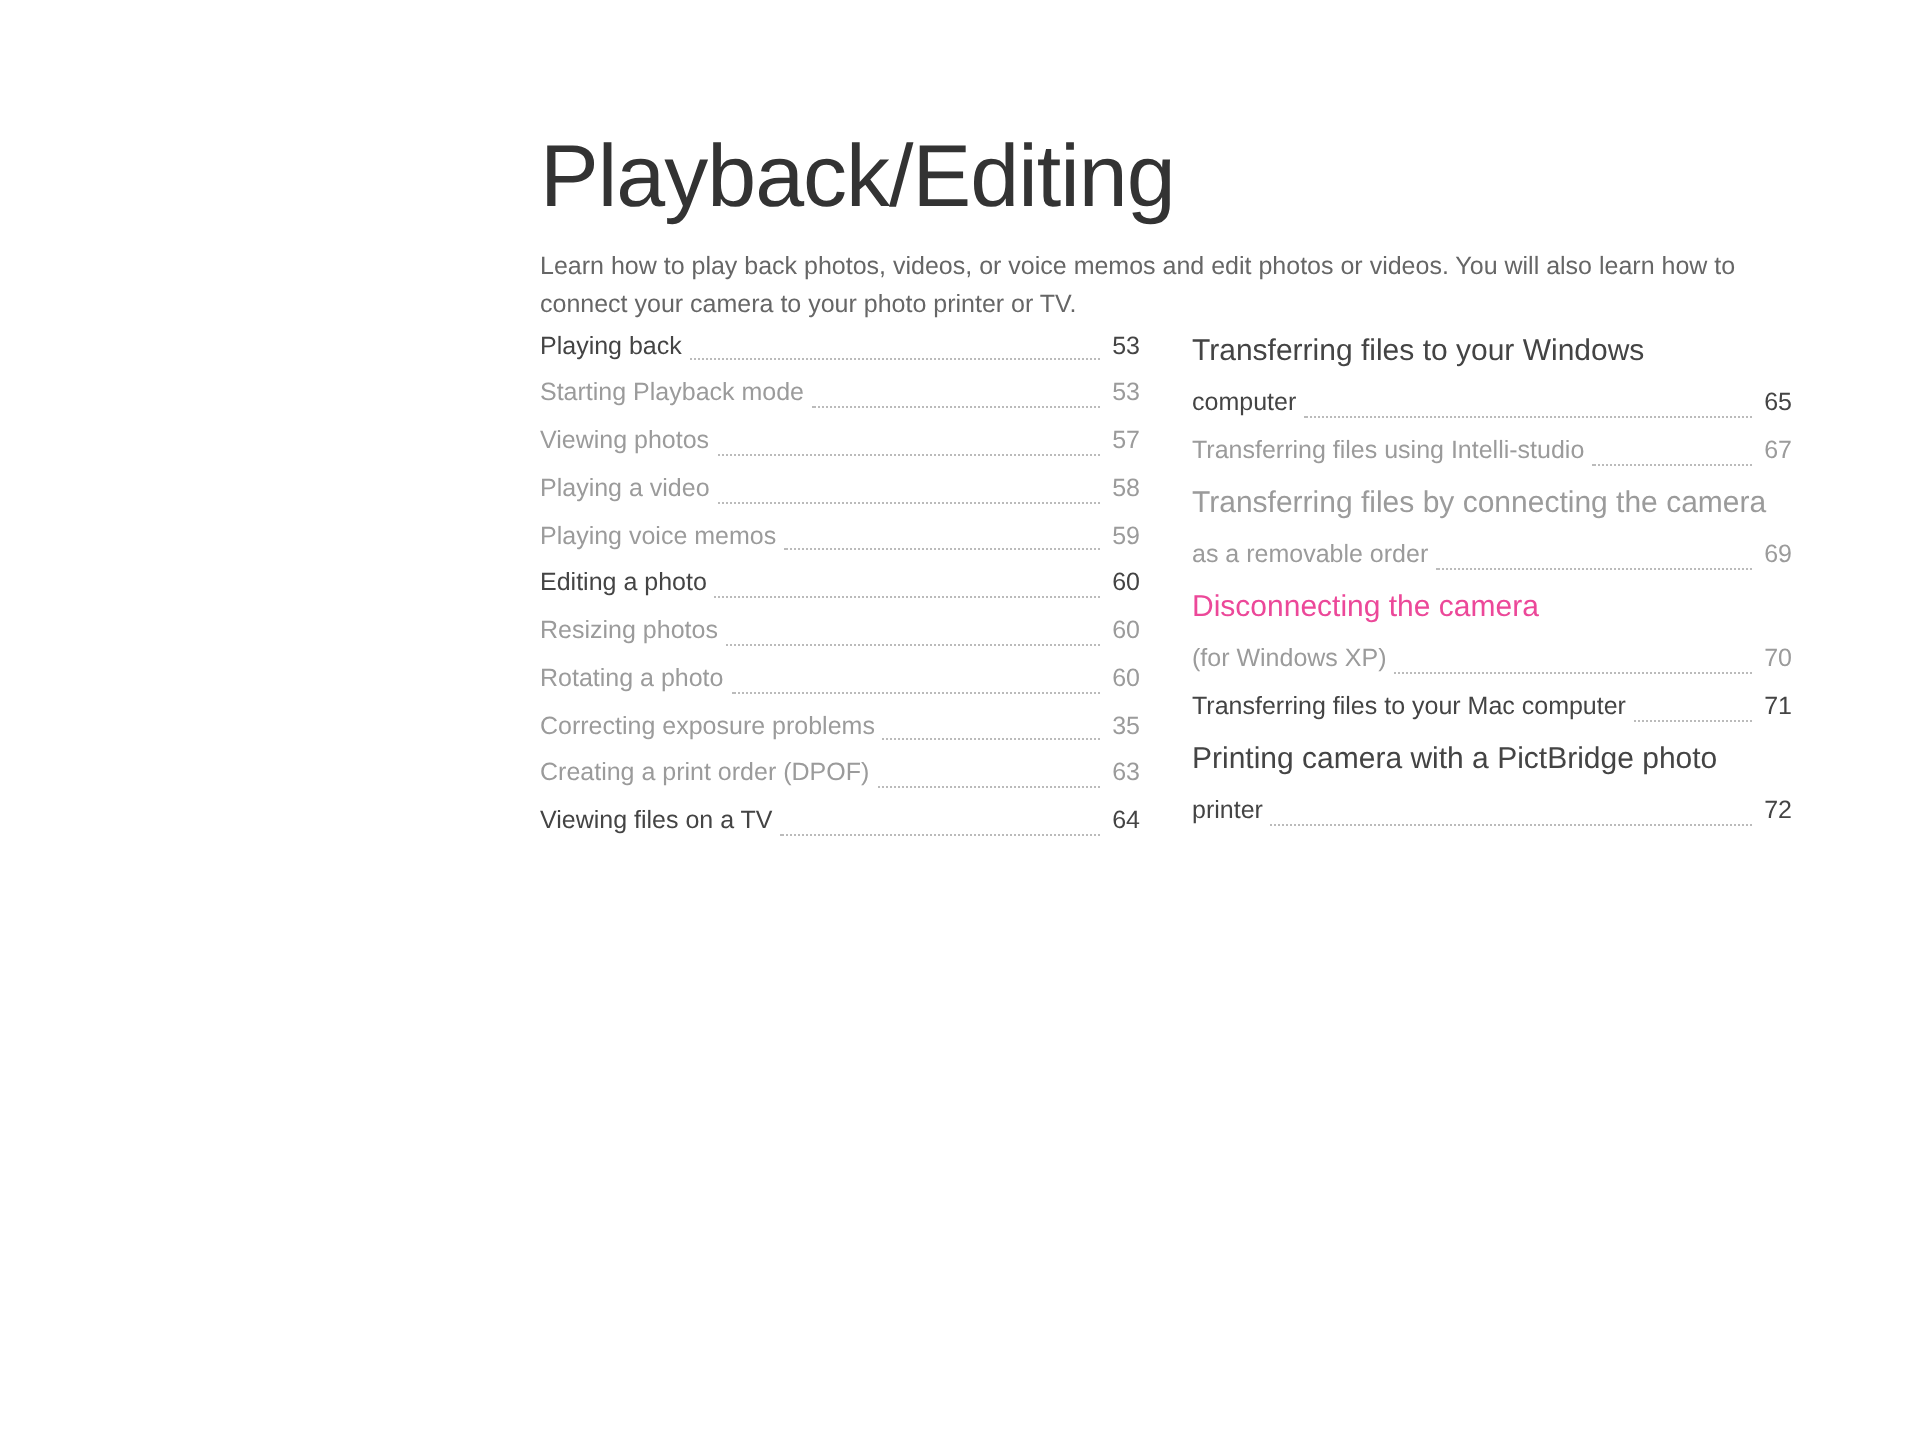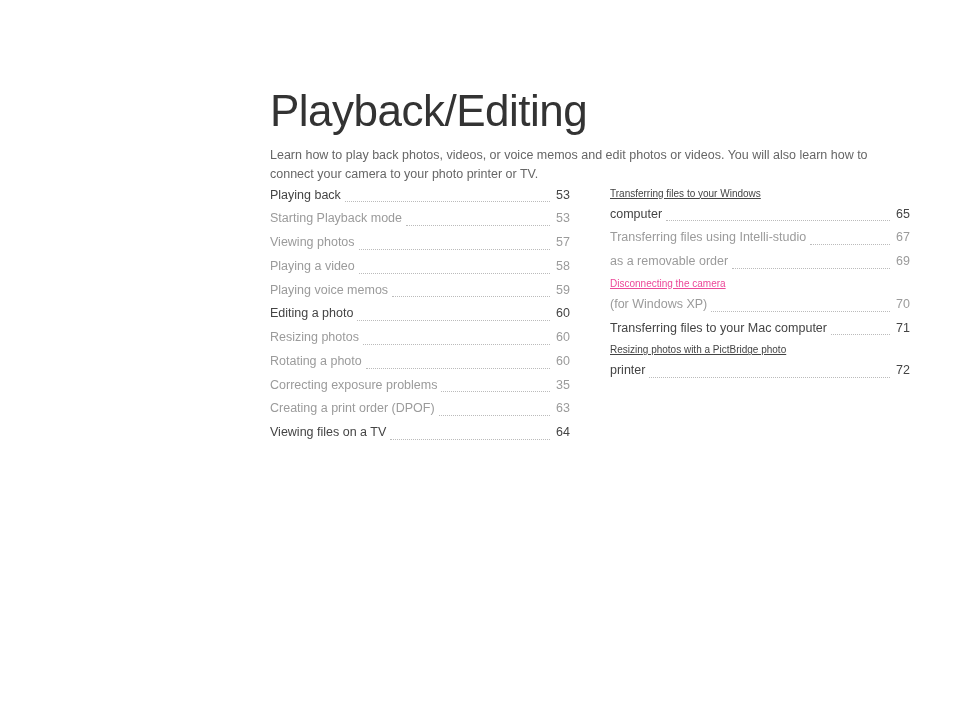--- a/index.html
+++ b/index.html
@@ -22,21 +22,21 @@
     height: 1300px;
     background: #ffffff;
     transform: rotate(-9deg);
     z-index: 1;
     box-shadow: -10px 0 30px rgba(0,0,0,0.25);
   }
 
   .content {
     position: absolute;
     left: 270px;
-    top: 86px;
+    top: 64px;
     width: 640px;
     z-index: 2;
     color: #555;
   }
 
   .title {
     font-size: 44px;
     font-weight: 300;
     color: #333;
     letter-spacing: -0.5px;
@@ -46,21 +46,21 @@
 
   .intro {
     font-size: 12.5px;
     line-height: 1.5;
     color: #666;
     max-width: 620px;
   }
 
   .cols {
     display: flex;
-    gap: 40px;
+    gap: 26px;
   }
   .col { width: 300px; }
 
   .toc-row {
     display: flex;
     align-items: flex-end;
     font-size: 12.5px;
     line-height: 1.9;
     color: #9b9b9b;
     white-space: nowrap;
@@ -70,21 +70,21 @@
 
   .label { flex: 0 0 auto; }
   .dots {
     flex: 1 1 auto;
     border-bottom: 1.5px dotted #bbb;
     margin: 0 6px 5px 4px;
     height: 0;
   }
   .pg { flex: 0 0 auto; }
   .multi { display:block; }
-  .multi .line1 { display:block; color:inherit; font-size:10px; line-height:1.9;text-decoration:underline;}
+  .multi .line1 { display:block; color:inherit; font-size:15px; line-height:1.9;}
 </style>
 </head>
 <body>
 
 <div class="blue-bg"></div>
 <div class="page-layer"></div>
 
 <div class="content">
   <h1 class="title">Playback/Editing</h1>
   <p class="intro">Learn how to play back photos, videos, or voice memos and edit photos or videos. You will also learn how to connect your camera to your photo printer or TV.</p>
@@ -155,41 +155,42 @@
             <span class="dots"></span>
             <span class="pg">65</span>
           </div>
         </div>
         <div class="toc-row">
           <span class="label">Transferring files using Intelli-studio</span>
           <span class="dots"></span>
           <span class="pg">67</span>
         </div>
         <div class="multi">
+          <span class="line1" style="color: rgb(155, 155, 155);">Transferring files by connecting the camera</span>
           <div class="toc-row">
             <span class="label"> as a removable order</span>
             <span class="dots"></span>
             <span class="pg">69</span>
           </div>
         </div>
         <div class="multi">
           <span class="line1" style="color: #ec4899;">Disconnecting the camera</span>
           <div class="toc-row">
             <span class="label">(for Windows XP)</span>
             <span class="dots"></span>
             <span class="pg">70</span>
           </div>
         </div>
         <div class="toc-row head">
           <span class="label">Transferring files to your Mac computer</span>
           <span class="dots"></span>
           <span class="pg">71</span>
         </div>
         <div class="multi">
-          <span class="line1" style="color: rgb(68, 68, 68);">Resizing photos with a PictBridge photo</span>
+          <span class="line1" style="color: rgb(68, 68, 68);">Printing camera with a PictBridge photo</span>
           <div class="toc-row head">
             <span class="label">printer</span>
             <span class="dots"></span>
             <span class="pg">72</span>
           </div>
         </div>
       </div>
   </div>
 </div>
 

